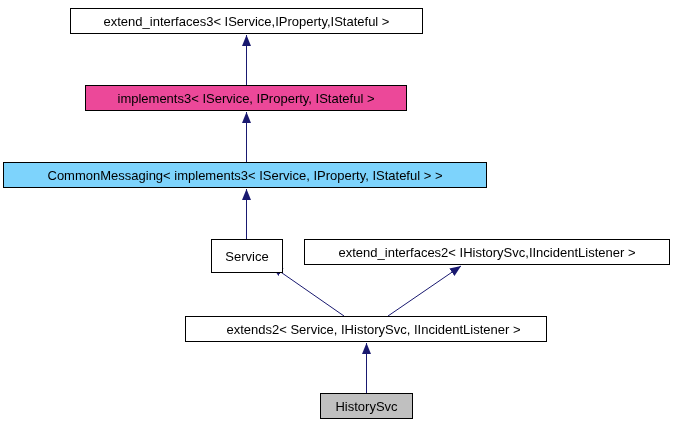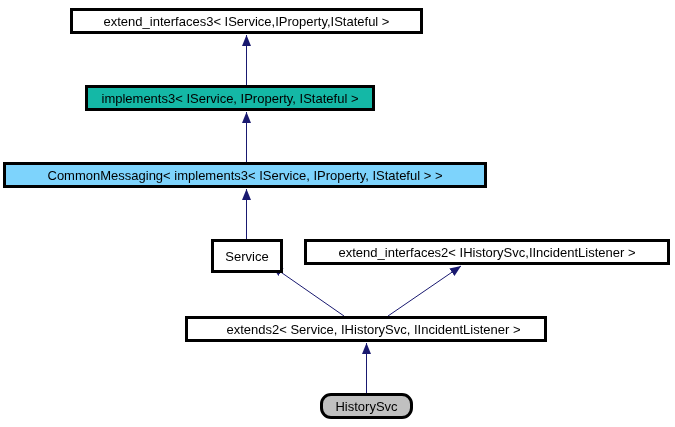--- a/index.html
+++ b/index.html
@@ -18,36 +18,35 @@
   #edges {
     position: absolute;
     left: 0;
     top: 0;
     width: 675px;
     height: 427px;
   }
   .node {
     position: absolute;
     box-sizing: border-box;
-    border: 3px solid #a16207;
+    border: 1px solid #a16207;
     background: #ffffff;
     color: #000000;
     display: flex;
     align-items: center;
     justify-content: center;
     font-size: 13px;
     line-height: 1;
     white-space: nowrap;
     overflow: hidden;
     cursor: pointer;
   }
   .node.current {
     background: #c0c0c0;
     cursor: default;
-    border-radius: 11px;
   }
 </style>
 </head>
 <body>
 
 <div class="diagram">
   <svg id="edges" xmlns="http://www.w3.org/2000/svg">
     <defs>
       <marker id="arrowhead" markerUnits="userSpaceOnUse" markerWidth="14" markerHeight="12" refX="11" refY="4.5" orient="auto">
         <path id="arrowhead-path" d="M0,0 L11,4.5 L0,9 z" fill="#191970"></path>
@@ -55,20 +54,20 @@
     </defs>
   <line x1="246.5" y1="85" x2="246.5" y2="35" stroke="#191970" stroke-width="1" marker-end="url(#arrowhead)"></line>
       <line x1="246.5" y1="162" x2="246.5" y2="112" stroke="#191970" stroke-width="1" marker-end="url(#arrowhead)"></line>
       <line x1="246.5" y1="239" x2="246.5" y2="189" stroke="#191970" stroke-width="1" marker-end="url(#arrowhead)"></line>
       <line x1="344" y1="316" x2="272" y2="266" stroke="#191970" stroke-width="1" marker-end="url(#arrowhead)"></line>
       <line x1="388" y1="316" x2="461" y2="266" stroke="#191970" stroke-width="1" marker-end="url(#arrowhead)"></line>
       <line x1="366.5" y1="393" x2="366.5" y2="343" stroke="#191970" stroke-width="1" marker-end="url(#arrowhead)"></line>
     </svg>
   <div id="nodes">
       <div class="node" style="left: 70px; top: 8px; width: 353px; height: 26px; border-color: rgb(0, 0, 0); background: rgb(255, 255, 255); color: rgb(0, 0, 0);">extend_interfaces3&lt; IService,IProperty,IStateful &gt;</div>
-      <div class="node" style="left: 85px; top: 85px; width: 290px; height: 26px; border-color: rgb(0, 0, 0); background: #14b8a6; color: rgb(0, 0, 0);">implements3&lt; IService, IProperty, IStateful &gt;</div>
+      <div class="node" style="left: 85px; top: 85px; width: 322px; height: 26px; border-color: rgb(0, 0, 0); background: #ec4899; color: rgb(0, 0, 0);">implements3&lt; IService, IProperty, IStateful &gt;</div>
       <div class="node" style="left: 3px; top: 162px; width: 484px; height: 26px; border-color: rgb(0, 0, 0); background: #7dd3fc; color: rgb(0, 0, 0);">CommonMessaging&lt; implements3&lt; IService, IProperty, IStateful &gt; &gt;</div>
       <div class="node" style="left: 211px; top: 239px; width: 72px; height: 34px; border-color: rgb(0, 0, 0); background: rgb(255, 255, 255); color: rgb(0, 0, 0);">Service</div>
       <div class="node" style="left: 304px; top: 239px; width: 366px; height: 26px; border-color: rgb(0, 0, 0); background: rgb(255, 255, 255); color: rgb(0, 0, 0); text-align: right;">extend_interfaces2&lt; IHistorySvc,IIncidentListener &gt;</div>
       <div class="node" style="left: 185px; top: 316px; width: 362px; height: 26px; border-color: rgb(0, 0, 0); background: rgb(255, 255, 255); color: rgb(0, 0, 0); padding-left: 15px;">extends2&lt; Service, IHistorySvc, IIncidentListener &gt;</div>
       <div class="node current" style="left: 320px; top: 393px; width: 93px; height: 26px; border-color: rgb(0, 0, 0); background: rgb(192, 192, 192); color: rgb(0, 0, 0);">HistorySvc</div>
     </div>
 </div>
 
 </body></html>

